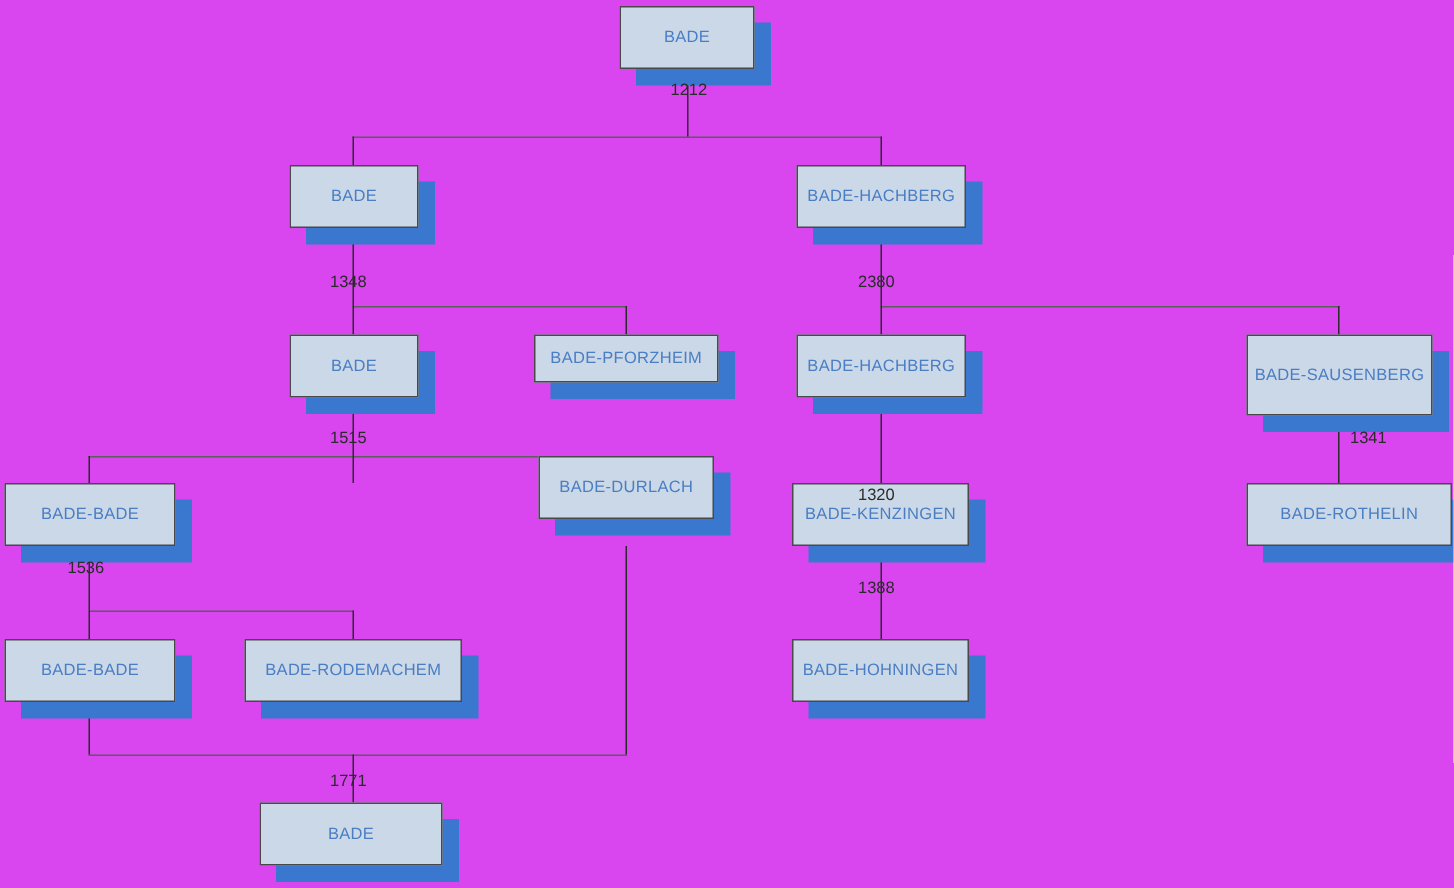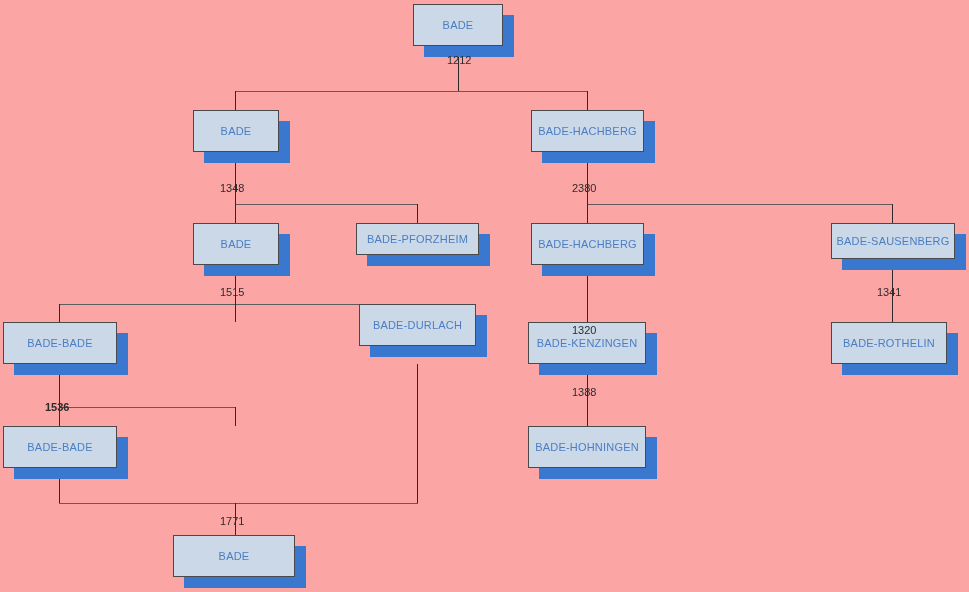--- a/index.html
+++ b/index.html
@@ -8,21 +8,21 @@
     padding: 0;
     background: #ffffff;
   }
   body {
     font-family: "Liberation Sans", sans-serif;
   }
   #diagram {
     position: relative;
     width: 969px;
     height: 592px;
-    background: #fca5a5;
+    background: #d946ef;
     overflow: hidden;
   }
   
   .node {
     position: absolute;
     box-sizing: border-box;
     z-index: 5;
   }
   .node .shadow {
     position: absolute;
@@ -140,21 +140,21 @@
       <div class="face">
         <span class="label">BADE-PFORZHEIM</span>
       </div>
     </div>
     <div class="node" style="left: 531px; top: 223px; width: 113px; height: 42px;">
       <div class="shadow"></div>
       <div class="face">
         <span class="label">BADE-HACHBERG</span>
       </div>
     </div>
-    <div class="node" style="left: 831px; top: 223px; width: 124px; height: 36px;">
+    <div class="node" style="left: 831px; top: 223px; width: 124px; height: 54px;">
       <div class="shadow"></div>
       <div class="face">
         <span class="label">BADE-SAUSENBERG</span>
       </div>
     </div>
     <div class="node" style="left: 3px; top: 322px; width: 114px; height: 42px;">
       <div class="shadow"></div>
       <div class="face">
         <span class="label">BADE-BADE</span>
       </div>
@@ -164,46 +164,52 @@
       <div class="face">
         <span class="label">BADE-DURLACH</span>
       </div>
     </div>
     <div class="node" style="left: 528px; top: 322px; width: 118px; height: 42px;">
       <div class="shadow"></div>
       <div class="face">
         <span class="label">BADE-KENZINGEN</span>
       </div>
     </div>
-    <div class="node" style="left: 831px; top: 322px; width: 116px; height: 42px;">
+    <div class="node" style="left: 831px; top: 322px; width: 137px; height: 42px;">
       <div class="shadow"></div>
       <div class="face">
         <span class="label">BADE-ROTHELIN</span>
       </div>
     </div>
     <div class="node" style="left: 3px; top: 426px; width: 114px; height: 42px;">
       <div class="shadow"></div>
       <div class="face">
         <span class="label">BADE-BADE</span>
+      </div>
+    </div>
+    <div class="node" style="left: 163px; top: 426px; width: 145px; height: 42px;">
+      <div class="shadow"></div>
+      <div class="face">
+        <span class="label">BADE-RODEMACHEM</span>
       </div>
     </div>
     <div class="node" style="left: 528px; top: 426px; width: 118px; height: 42px;">
       <div class="shadow"></div>
       <div class="face">
         <span class="label">BADE-HOHNINGEN</span>
       </div>
     </div>
     <div class="node" style="left: 173px; top: 535px; width: 122px; height: 42px;">
       <div class="shadow"></div>
       <div class="face">
         <span class="label">BADE</span>
       </div>
     </div>
     <div class="year" style="left: 447px; top: 54px;">1212</div>
     <div class="year" style="left: 220px; top: 182px;">1348</div>
     <div class="year" style="left: 572px; top: 182px;">2380</div>
     <div class="year" style="left: 220px; top: 286px;">1515</div>
     <div class="year" style="left: 572px; top: 286px; margin-top: 38px;">1320</div>
-    <div class="year" style="left: 877px; top: 286px; text-align: right;">1341</div>
-    <div class="year" style="left: 45px; top: 401px; font-weight: bold;">1536</div>
+    <div class="year" style="left: 900px; top: 286px; text-align: right;">1341</div>
+    <div class="year" style="left: 45px; top: 373px;">1536</div>
     <div class="year" style="left: 572px; top: 386px; text-align: center;">1388</div>
     <div class="year" style="left: 220px; top: 515px;">1771</div>
   </div>
 
 </body></html>

